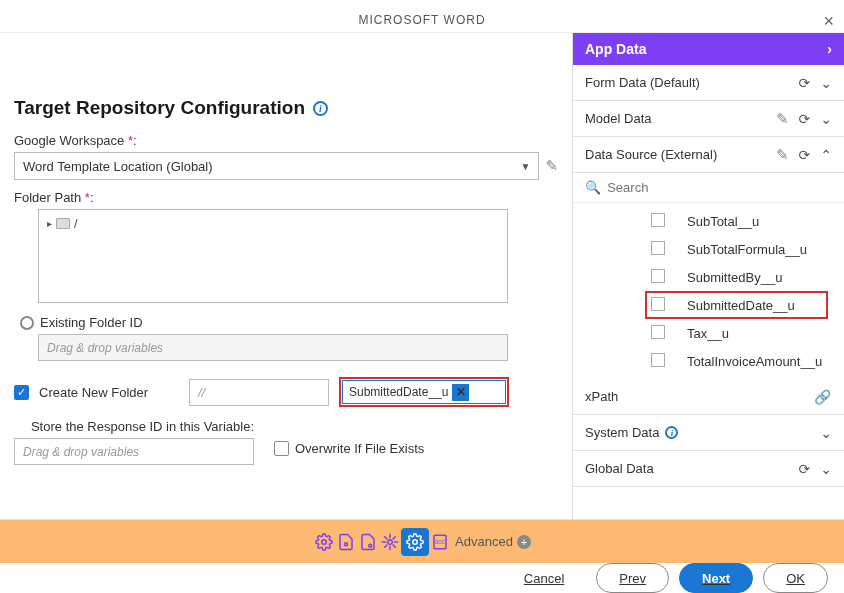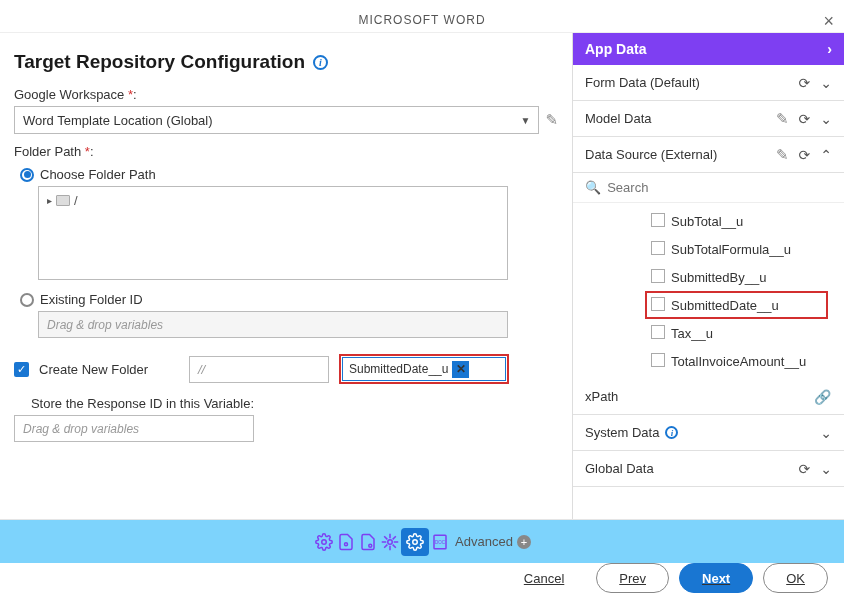--- a/index.html
+++ b/index.html
@@ -6,21 +6,21 @@
 body { font-family: -apple-system, BlinkMacSystemFont, "Segoe UI", Arial, sans-serif; font-size: 13px; color: #333; background: #fff; width: 844px; height: 593px; overflow: hidden; position: relative; }
 
 .header { height: 25px; display: flex; align-items: center; justify-content: center; position: relative; border-bottom: 1px solid #eee; margin-top: 8px; }
 .header-title { font-size: 12px; letter-spacing: 1px; color: #555; }
 .close-x { position: absolute; right: 10px; top: 3px; font-size: 18px; color: #666; cursor: pointer; }
 
 .main { display: flex; height: 486px; }
 .left { flex: 1; padding: 18px 14px 0 14px; }
 .right { width: 272px; border-left: 1px solid #ddd; }
 
-.section-title { font-size: 19px; font-weight: 600; color: #1a1a1a; display: flex; align-items: center; gap: 8px; margin-bottom: 14px; }
+.section-title { font-size: 19px; font-weight: 600; color: #1a1a1a; display: flex; align-items: center; gap: 8px; margin-bottom: 14px; margin-top: 46px; }
 .info-icon { width: 15px; height: 15px; border: 2px solid #1976d2; border-radius: 50%; display: inline-flex; align-items: center; justify-content: center; font-size: 10px; color: #1976d2; font-weight: bold; font-style: italic; font-family: serif; }
 
 .label { font-size: 13px; color: #333; margin-bottom: 4px; }
 .req { color: #d32f2f; }
 
 .select-row { display: flex; align-items: center; gap: 6px; margin-bottom: 10px; }
 .select { flex: 1; height: 28px; border: 1px solid #bbb; padding: 0 8px; display: flex; align-items: center; justify-content: space-between; background: #fff; }
 .caret { font-size: 10px; color: #555; }
 .pencil { color: #888; font-size: 15px; cursor: pointer; }
 
@@ -52,29 +52,29 @@
 
 
 .panel-hdr { background: #7e3ff2; color: #fff; height: 32px; display: flex; align-items: center; justify-content: space-between; padding: 0 12px; font-weight: 600; font-size: 14px; gap: 23px; }
 .acc { height: 36px; border-bottom: 1px solid #e0e0e0; display: flex; align-items: center; justify-content: space-between; padding: 0 12px; font-size: 13px; }
 .acc .icons { display: flex; gap: 10px; align-items: center; color: #555; }
 .chev { font-size: 14px; color: #555; cursor: pointer; }
 .refresh { font-size: 14px; cursor: pointer; }
 .search-row { height: 30px; display: flex; align-items: center; gap: 6px; padding: 0 12px; color: #aaa; border-bottom: 1px solid #eee; }
 .search-row input { border: none; outline: none; flex: 1; font-size: 13px; color: #000000; }
 .ds-list { padding: 4px 0; }
-.ds-item { height: 28px; display: flex; align-items: center; padding-left: 80px; gap: 6px; font-size: 13px; color: #333; }
+.ds-item { height: 28px; display: flex; align-items: center; padding-left: 80px; gap: 22px; font-size: 13px; color: #333; }
 .ds-item.hl { outline: 2px solid #d32f2f; outline-offset: -2px; margin: 0 16px 0 72px; padding-left: 8px; }
 .copy-icon { width: 12px; height: 12px; border: 1px solid #aaa; position: relative; display: inline-block; }
 .copy-icon::after { content: ""; position: absolute; width: 12px; height: 12px; border: 1px solid #aaa; left: -3px; top: -3px; background: #fff; }
 
 .link-icon { color: #1976d2; font-size: 14px; }
 
 
-.toolbar { height: 44px; border-top: 1px solid #e5e5e5; background: #7dd3fc; display: flex; align-items: center; justify-content: center; }
+.toolbar { height: 44px; border-top: 1px solid #e5e5e5; background: #fdba74; display: flex; align-items: center; justify-content: center; }
 .tb-icon { width: 22px; height: 22px; display: inline-flex; align-items: center; justify-content: center; color: #7e3ff2; cursor: pointer; }
 .tb-icon.active { background: #1976d2; color: #fff; border-radius: 4px; padding: 3px; width: 28px; height: 28px; }
 .advanced { display: flex; align-items: center; gap: 4px; color: #555; font-size: 13px; margin-left: 4px; }
 .plus-circle { width: 14px; height: 14px; border-radius: 50%; background: #888; color: #fff; display: inline-flex; align-items: center; justify-content: center; font-size: 11px; }
 
 
 .footer { height: 38px; display: flex; justify-content: flex-end; gap: 10px; padding: 0 16px; text-decoration: underline; }
 .btn { height: 30px; border-radius: 15px; padding: 0 22px; font-size: 13px; display: inline-flex; align-items: center; justify-content: center; cursor: pointer; border: 1px solid #888; background: #fff; color: #333; }
 .btn.link { border: none; background: none; }
 .btn.primary { background: #1976d2; color: #fff; border-color: #1976d2; font-weight: 600; }
@@ -104,24 +104,20 @@
         <span>Word Template Location (Global)</span>
         <span class="caret">▼</span>
       </div>
       <span class="pencil">✎</span>
     </div>
 
     <div class="label">
       <span>Folder Path</span> <span class="req">*</span>:
     </div>
 
-    <div class="radio-row">
-      <span class="radio checked"></span>
-      <span>Choose Folder Path</span>
-    </div>
     <div class="tree-box">
       <div class="tree-row">
         <span class="tri">▸</span>
         <span class="folder-icon"></span>
         <span>/</span>
       </div>
     </div>
 
     <div class="radio-row" style="margin-top:12px">
       <span class="radio unchecked"></span>
@@ -145,20 +141,24 @@
       </div>
     </div>
 
     <div class="store-row">
       <div class="store-left">
         <div class="label">Store the Response ID in this Variable:</div>
         <div class="drop-input2">
           <span>Drag &amp; drop variables</span>
         </div>
       </div>
+      <div class="overwrite">
+        <span class="checkbox empty"></span>
+        <span>Overwrite If File Exists</span>
+      </div>
     </div>
   </div>
 
   <div class="right">
     <div class="panel-hdr">
       <span>App Data</span>
       <span class="chev" style="color:#fff">›</span>
     </div>
     <div class="acc">
       <span>Form Data (Default)</span>

